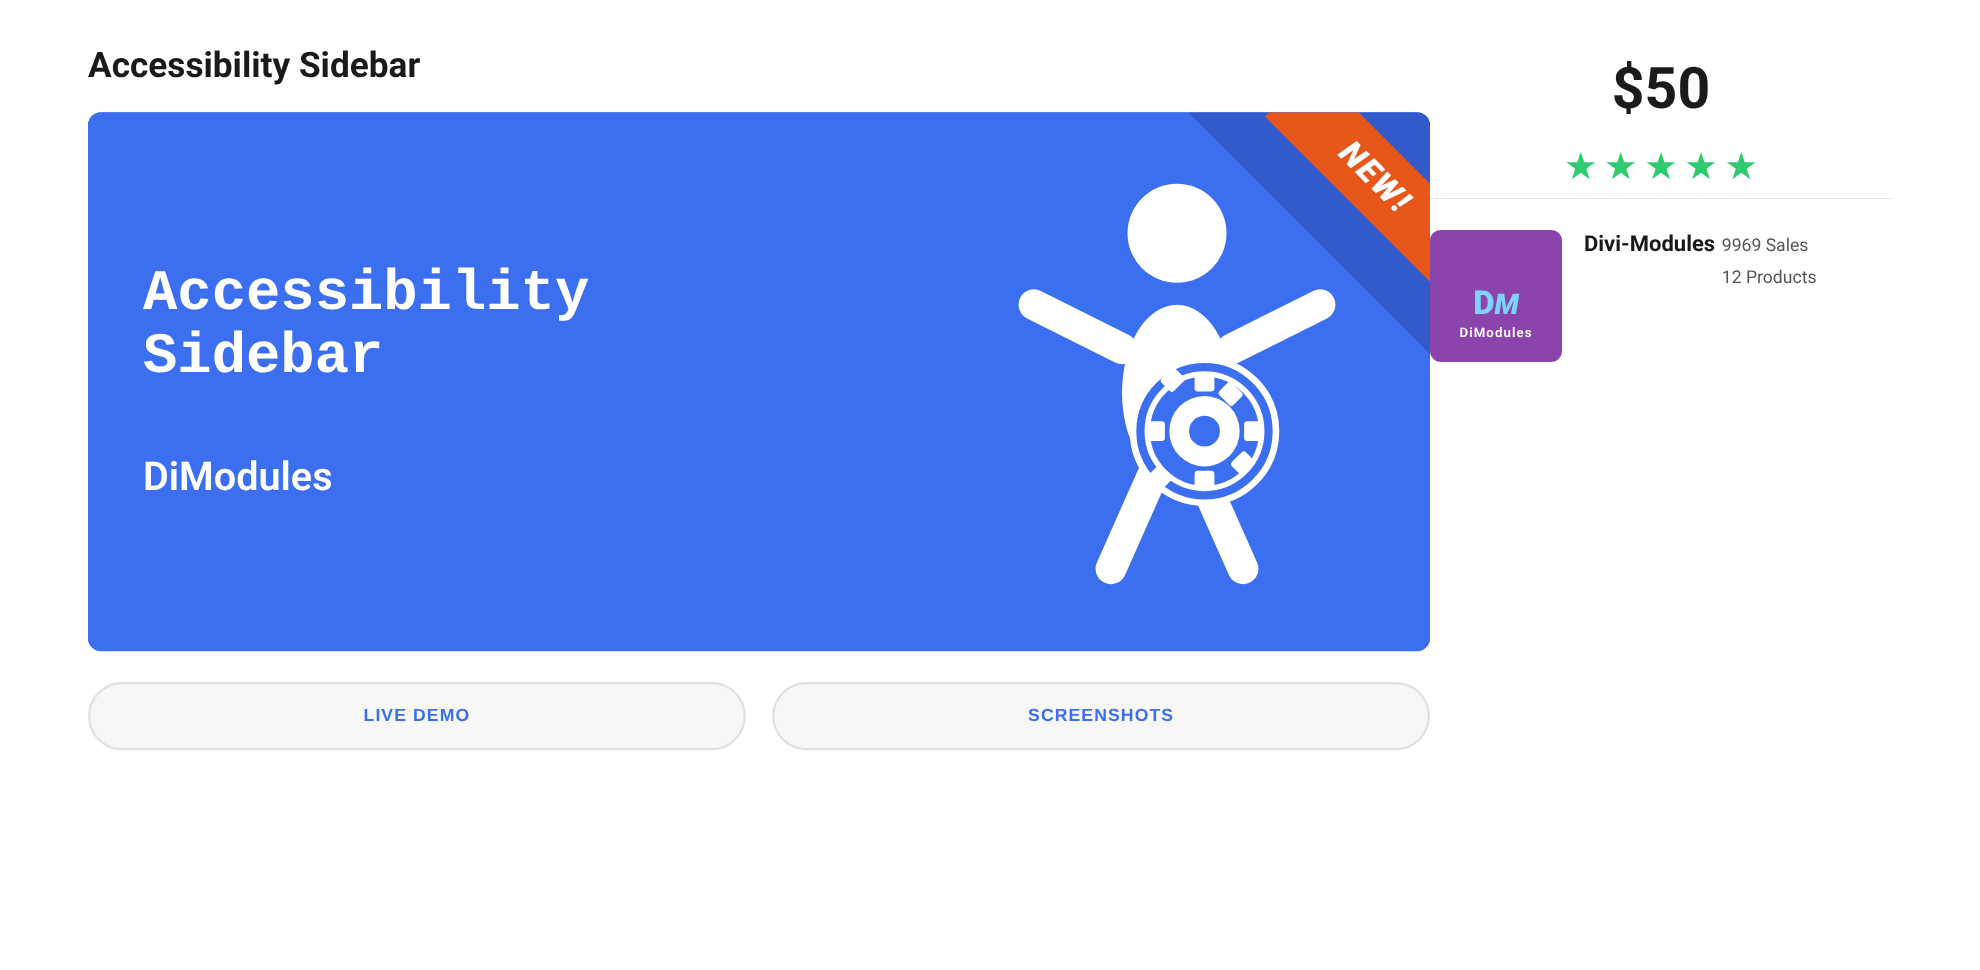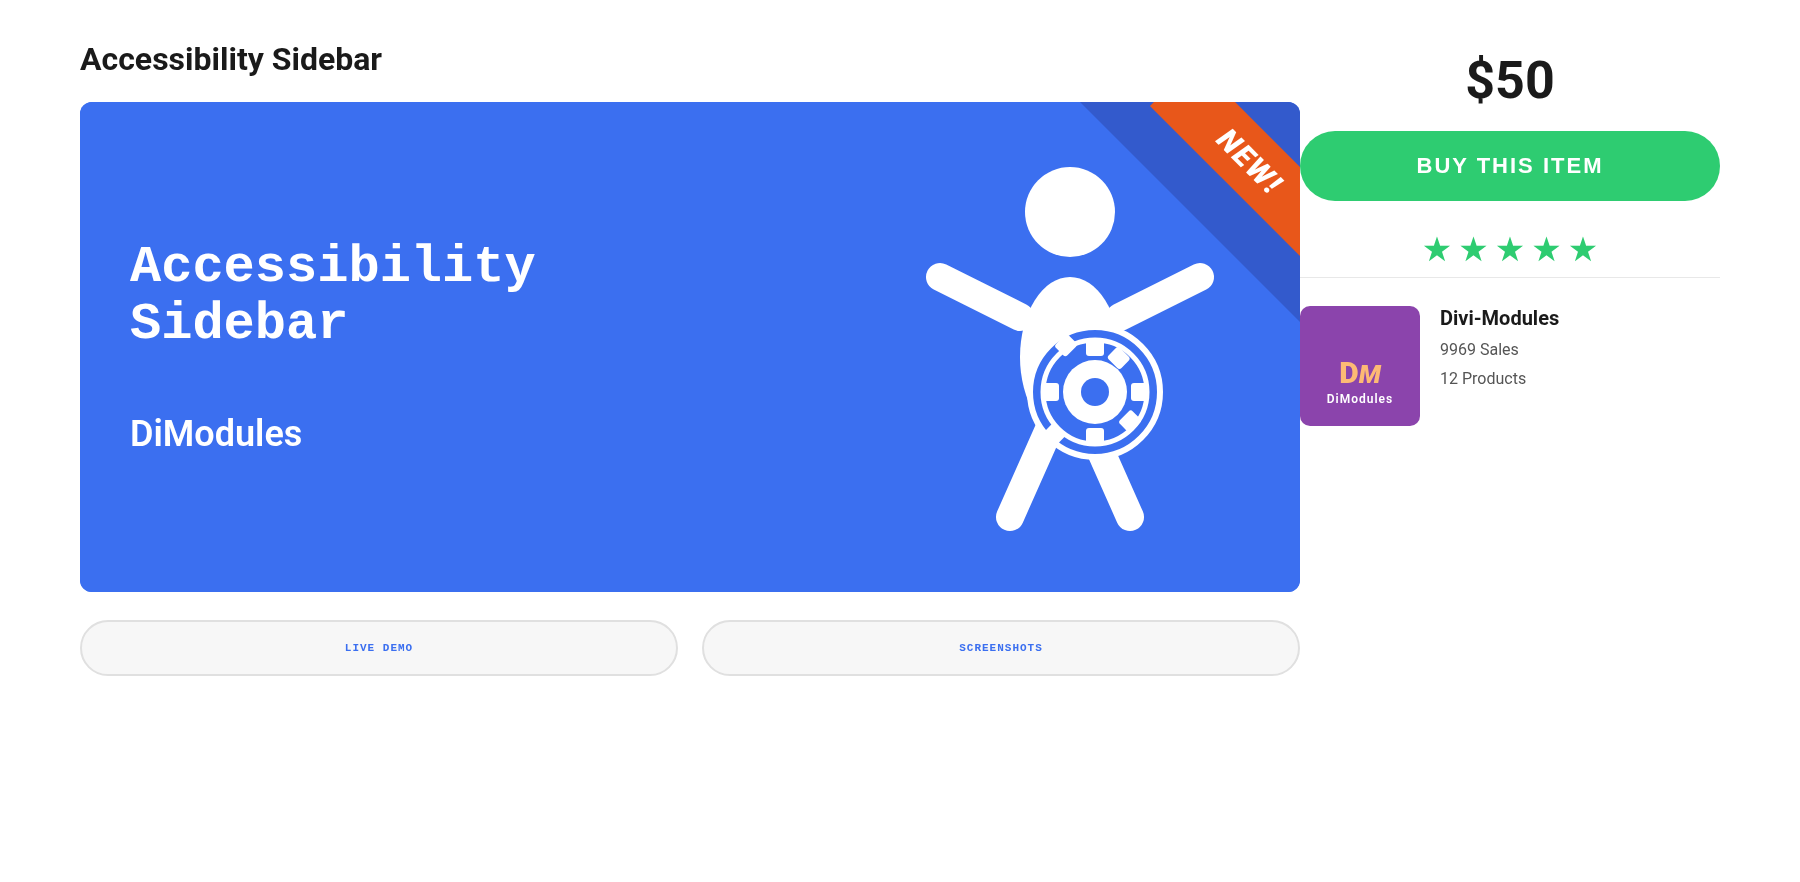--- a/index.html
+++ b/index.html
@@ -108,28 +108,27 @@
       display: flex;
       gap: 24px;
       margin-top: 28px;
     }
     .btn-outline {
       flex: 1;
       padding: 20px 0;
       border-radius: 50px;
       border: 2px solid #e0e0e0;
       background: #f7f7f7;
-      font-size: 11px;
+      font-size: 16px;
       font-weight: 700;
       color: #3b6ff0;
       letter-spacing: 1px;
       text-transform: uppercase;
       cursor: pointer;
       text-align: center;
-      font-family: Liberation Mono, monospace;
     }
     
     .price-display {
       font-size: 52px;
       font-weight: 700;
       color: #1a1a1a;
       text-align: center;
       margin-bottom: 20px;
     }
     .features-list {
@@ -197,34 +196,34 @@
       display: flex;
       flex-direction: column;
       align-items: center;
       justify-content: center;
       flex-shrink: 0;
       padding: 12px;
     }
     .author-avatar-dm {
       font-size: 30px;
       font-weight: 900;
-      color: #fdba74;
+      color: #7dd3fc;
       line-height: 1;
       margin-top: 31px;
     }
     .author-avatar-sub {
       font-size: 12px;
       font-weight: 600;
       color: #fff;
       letter-spacing: 1px;
       margin-top: 4px;
     }
     .author-info {
       display: flex;
-      flex-direction: column;
+      flex-direction: row;
       gap: 6px;
     }
     .author-name {
       font-size: 20px;
       font-weight: 700;
       color: #1a1a1a;
     }
     .author-stats {
       font-size: 16px;
       color: #555;
@@ -305,21 +304,20 @@
       <button class="btn-outline">LIVE DEMO</button>
       <button class="btn-outline">SCREENSHOTS</button>
     </div>
   </div>
 
   <div class="right-column">
 
     <div class="price-display">$50</div>
 
 
-    <button class="buy-btn">BUY THIS ITEM</button>
 
     <div class="stars-row">
       <span class="star">★</span>
       <span class="star">★</span>
       <span class="star">★</span>
       <span class="star">★</span>
       <span class="star">★</span>
     </div>
 
 

